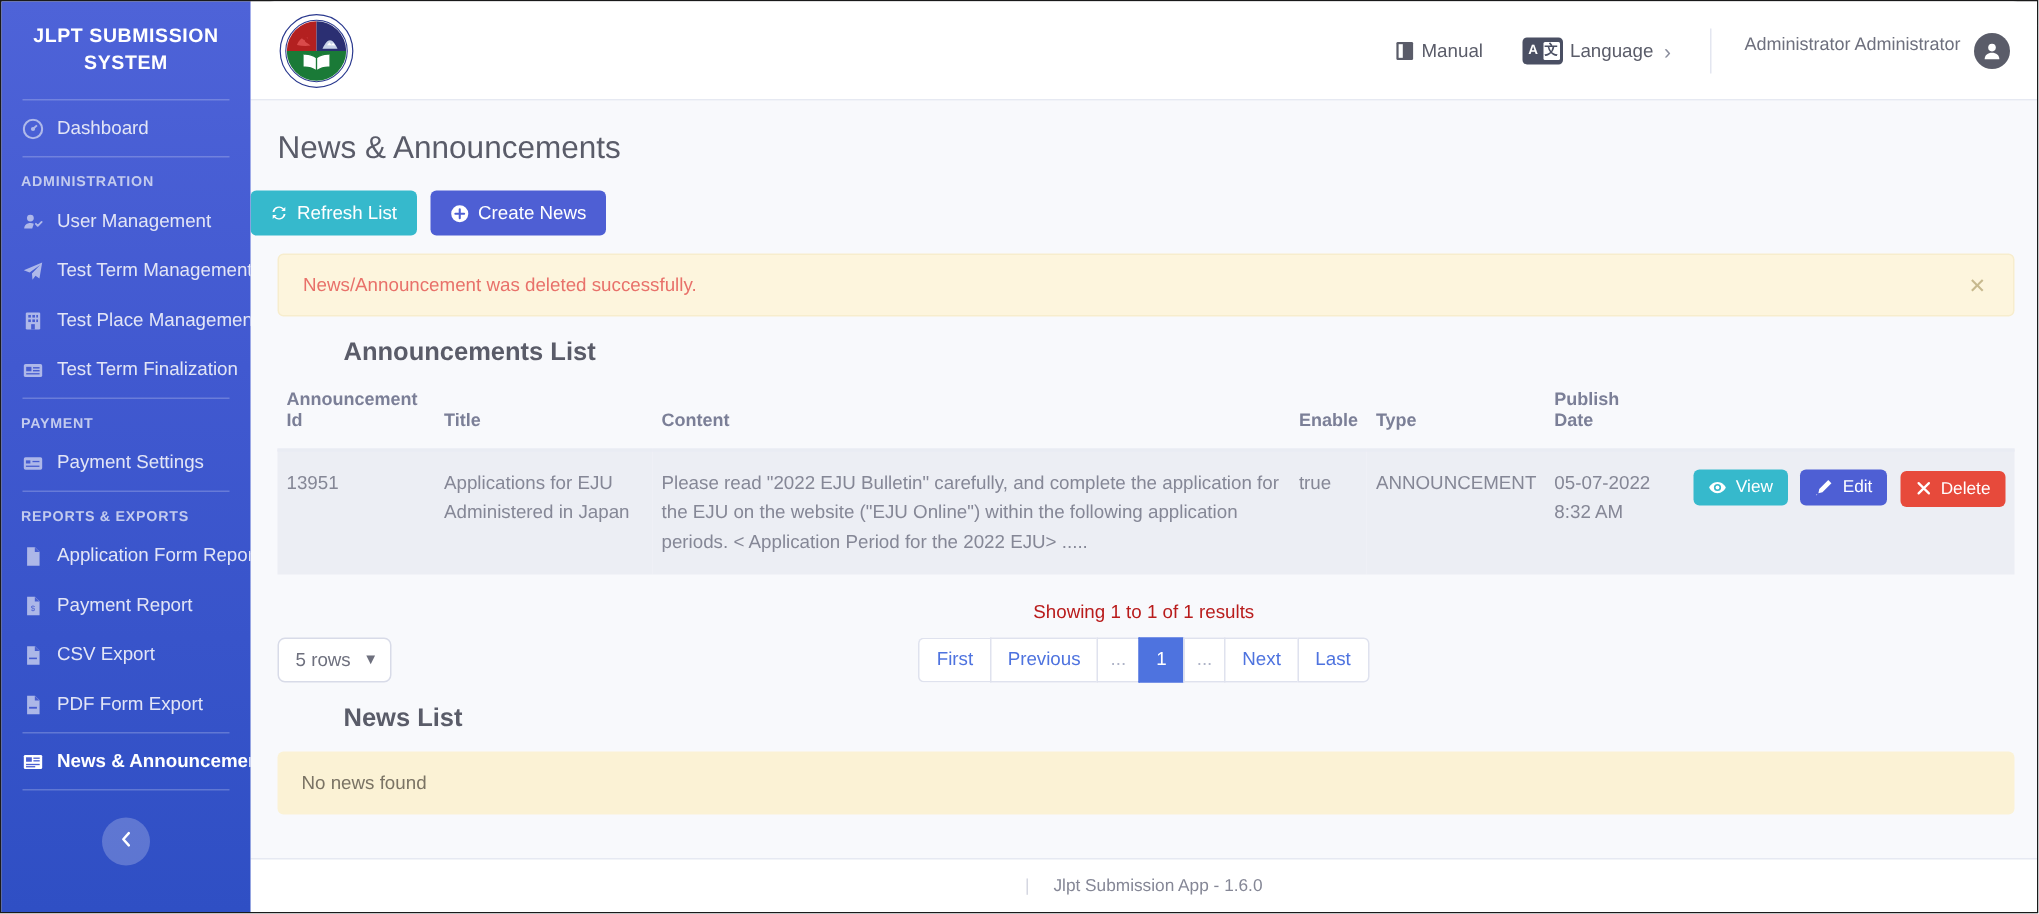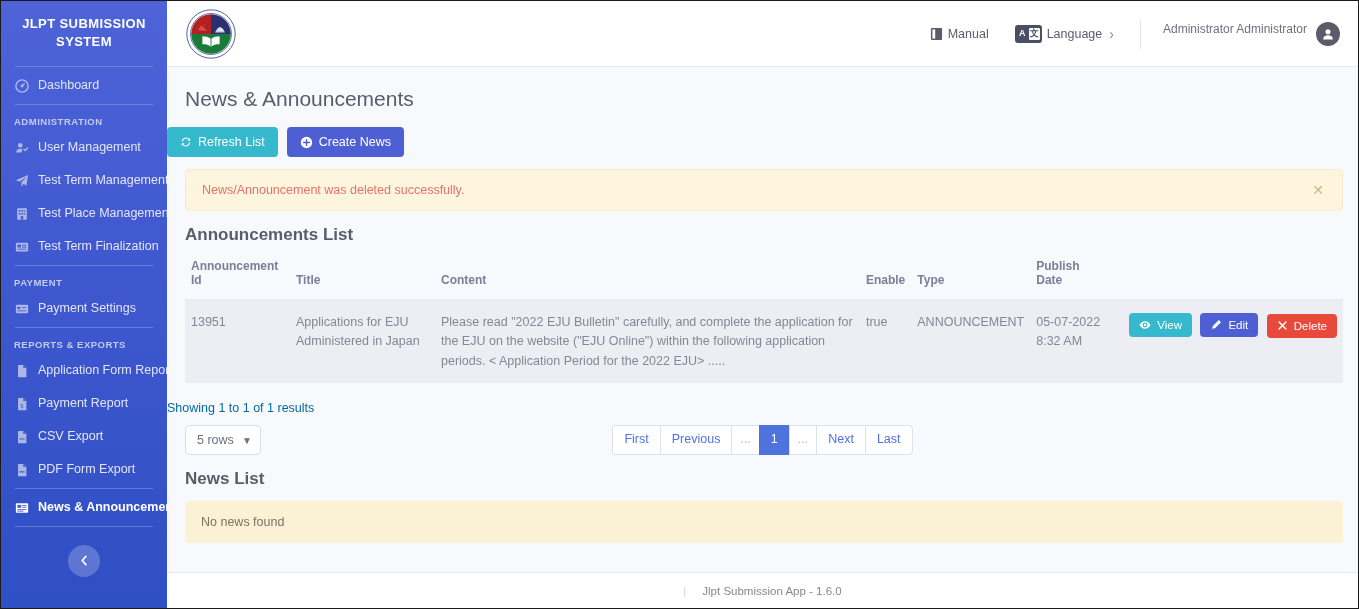--- a/index.html
+++ b/index.html
@@ -218,20 +218,21 @@
     font-size: 14px;
     cursor: pointer;
     line-height: 1;
     padding: 0 2px;
   }
 
   .section-title {
     font-size: 17px;
     color: #5a5c69;
     padding: 14px 0 0 18px;
+    margin-left: 44px;
   }
 
   table.tbl {
     width: calc(100% - 33px);
     margin: 14px 15px 0 18px;
     border-collapse: collapse;
     font-size: 12.5px;
   }
   table.tbl th {
     text-align: left;
@@ -253,22 +254,23 @@
   td.c-id { width: 105px; padding-left: 6px; }
   td.c-title { width: 145px; }
   td.c-content { }
   td.c-enable { width: 48px; }
   td.c-type { width: 105px; }
   td.c-date { width: 88px; }
   td.c-actions { width: 200px; text-align: right; white-space: nowrap; }
   td.c-actions .btn { margin-left: 5px; }
 
   .pager-info {
-    font-size: 12.5px;
-    color: #0369a1;
+    text-align: center;
+    font-size: 12.5px;
+    color: #b91c1c;
     padding-top: 18px;
   }
   .pager-row {
     display: flex;
     align-items: center;
     padding: 10px 15px 0 18px;
     position: relative;
   }
   .rows-select {
     appearance: none;

